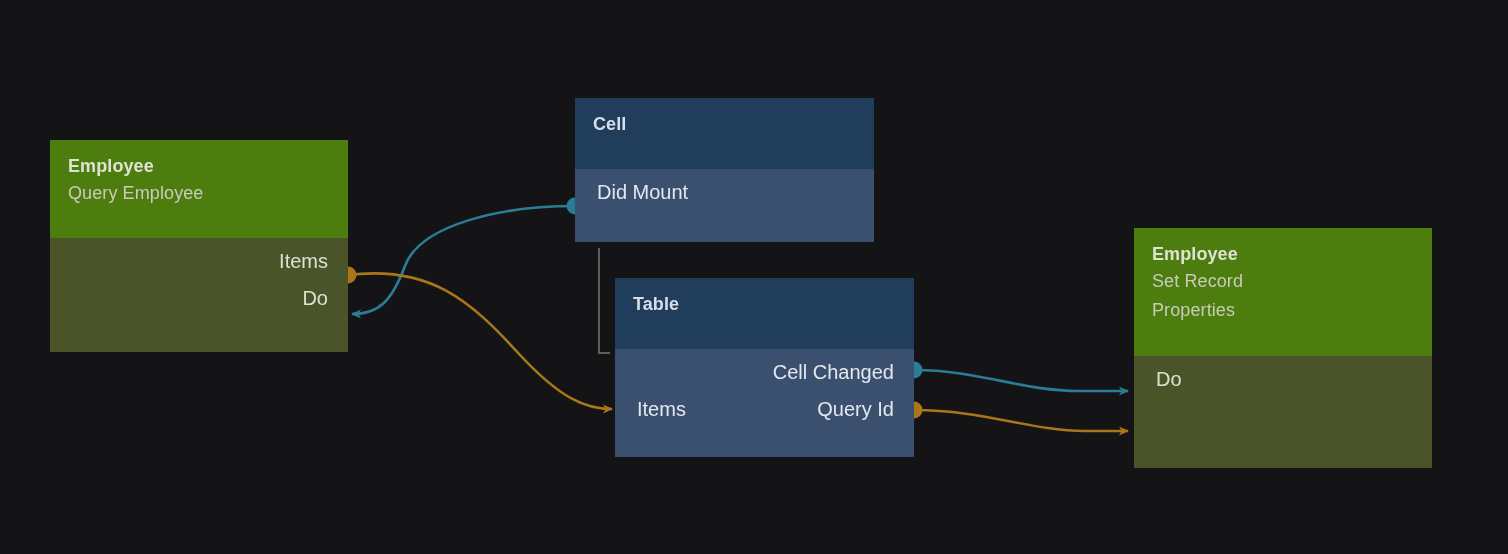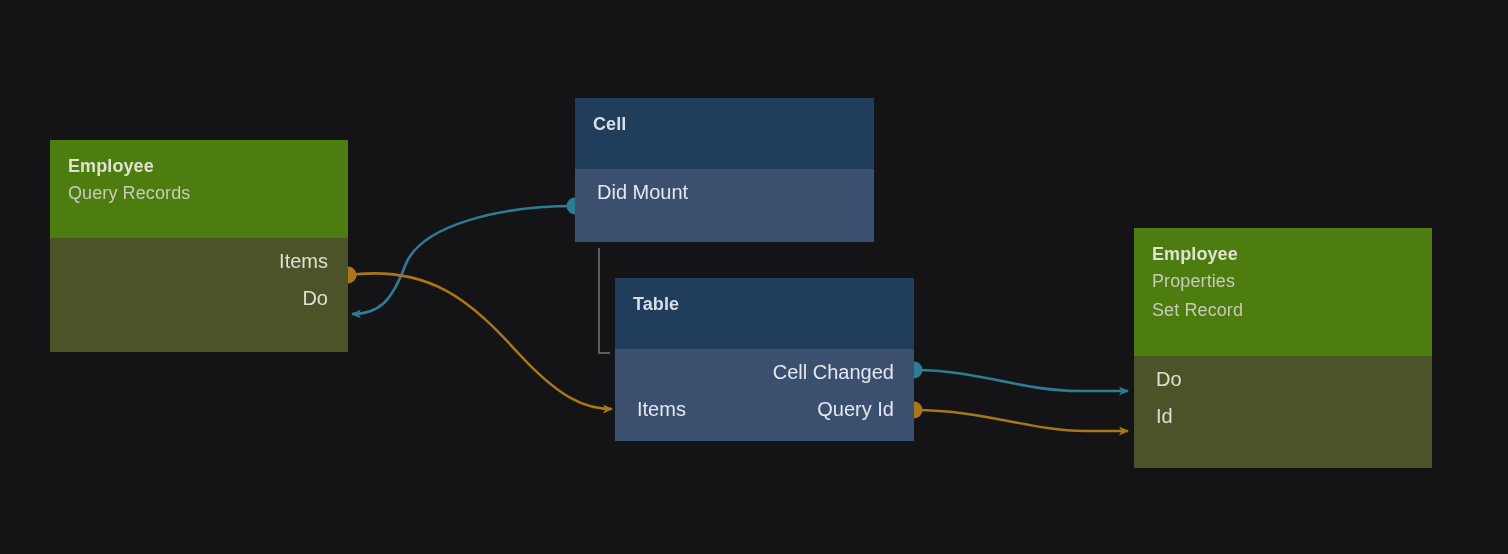--- a/index.html
+++ b/index.html
@@ -119,21 +119,21 @@
     <circle cx="348" cy="275" r="8.5" fill="#a9761a"></circle>
     <circle cx="914" cy="370" r="8.5" fill="#2b7d96"></circle>
     <circle cx="914" cy="410" r="8.5" fill="#a9761a"></circle>
   </svg>
 
   <div class="bracket" style="left:598px; top:248px; width:12px; height:106px;"></div>
 
   <div class="node green" style="left:50px; top:140px; width:298px; height:212px;">
     <div class="node-header" style="height:98px;">
       <div class="node-title">Employee</div>
-      <div class="node-subtitle">Query Records</div>
+      <div class="node-subtitle">Query Employee</div>
     </div>
     <div class="node-body" style="height:114px;">
       <div class="port-row out" style="height:40px; line-height:47px;">
         <span>Items</span>
       </div>
       <div class="port-row out" style="height:40px; line-height:40px;">
         <span>Do</span>
       </div>
     </div>
   </div>
@@ -146,44 +146,41 @@
       <div class="port-row in" style="height:40px; line-height:47px;">
         <span>Did Mount</span>
       </div>
     </div>
   </div>
 
   <div class="node blue" style="left:615px; top:278px; width:299px; height:186px;">
     <div class="node-header" style="height:71px;">
       <div class="node-title">Table</div>
     </div>
-    <div class="node-body" style="height:92px;">
+    <div class="node-body" style="height:108px;">
       <div class="port-row out" style="height:40px; line-height:47px;">
         <span>Cell Changed</span>
       </div>
       <div style="position:relative; height:40px;">
         <div class="port-row in" style="position:absolute; left:0; top:0; height:40px; line-height:40px;">
           <span>Items</span>
         </div>
         <div class="port-row out" style="position:absolute; right:0; top:0; width:100%; height:40px; line-height:40px;">
           <span>Query Id</span>
         </div>
       </div>
     </div>
   </div>
 
   <div class="node green" style="left:1134px; top:228px; width:298px; height:240px;">
     <div class="node-header" style="height:128px;">
       <div class="node-title">Employee</div>
+      <div class="node-subtitle">Set Record</div>
       <div class="node-subtitle">Properties</div>
-      <div class="node-subtitle">Set Record</div>
     </div>
     <div class="node-body" style="height:112px;">
       <div class="port-row in" style="height:40px; line-height:47px;">
         <span>Do</span>
-      </div>
-      <div class="port-row in" style="height:40px; line-height:40px;">
-        <span>Id</span>
       </div>
     </div>
   </div>
 
 </div>
 
 </body></html>

